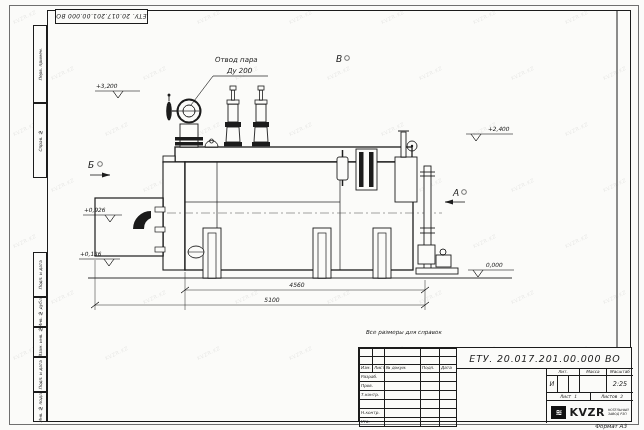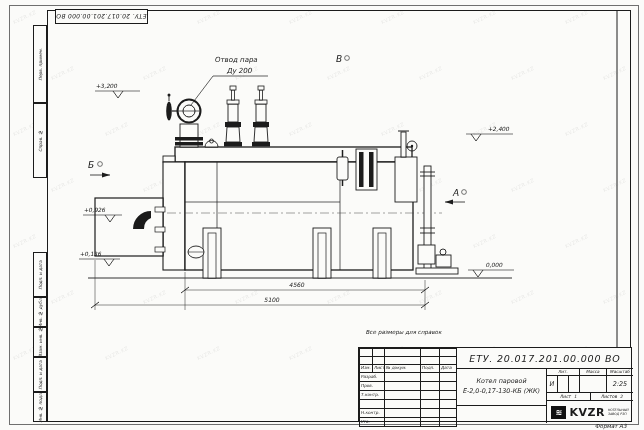--- a/index.html
+++ b/index.html
@@ -364,24 +364,20 @@
             <td colspan="2">Утв.</td>
             <td></td>
             <td></td>
             <td></td>
           </tr>
     </tbody>
       </table>
 
     <div class="cell docnum" style="left:97px;top:0;width:177px;height:21px;">ЕТУ. 20.017.201.00.000  ВО</div>
 
-    <div class="cell prodname" style="left:97px;top:21px;width:90px;height:37px;">
-      <span>Котел паровой</span>
-      <span>Е-2,0-0,17-130-КБ (ЖК)</span>
-    </div>
     <div class="cell" style="left:97px;top:58px;width:90px;height:17px;border-bottom:none;"></div>
 
     <div class="cell lbl" style="left:187px;top:21px;width:33px;height:7px;">Лит.</div>
     <div class="cell lbl" style="left:220px;top:21px;width:27px;height:7px;">Масса</div>
     <div class="cell lbl" style="left:247px;top:21px;width:27px;height:7px;border-right:none;">Масштаб</div>
 
     <div class="cell val" style="left:187px;top:28px;width:11px;height:17px;">И</div>
     <div class="cell" style="left:198px;top:28px;width:11px;height:17px;"></div>
     <div class="cell" style="left:209px;top:28px;width:11px;height:17px;"></div>
     <div class="cell" style="left:220px;top:28px;width:27px;height:17px;"></div>

